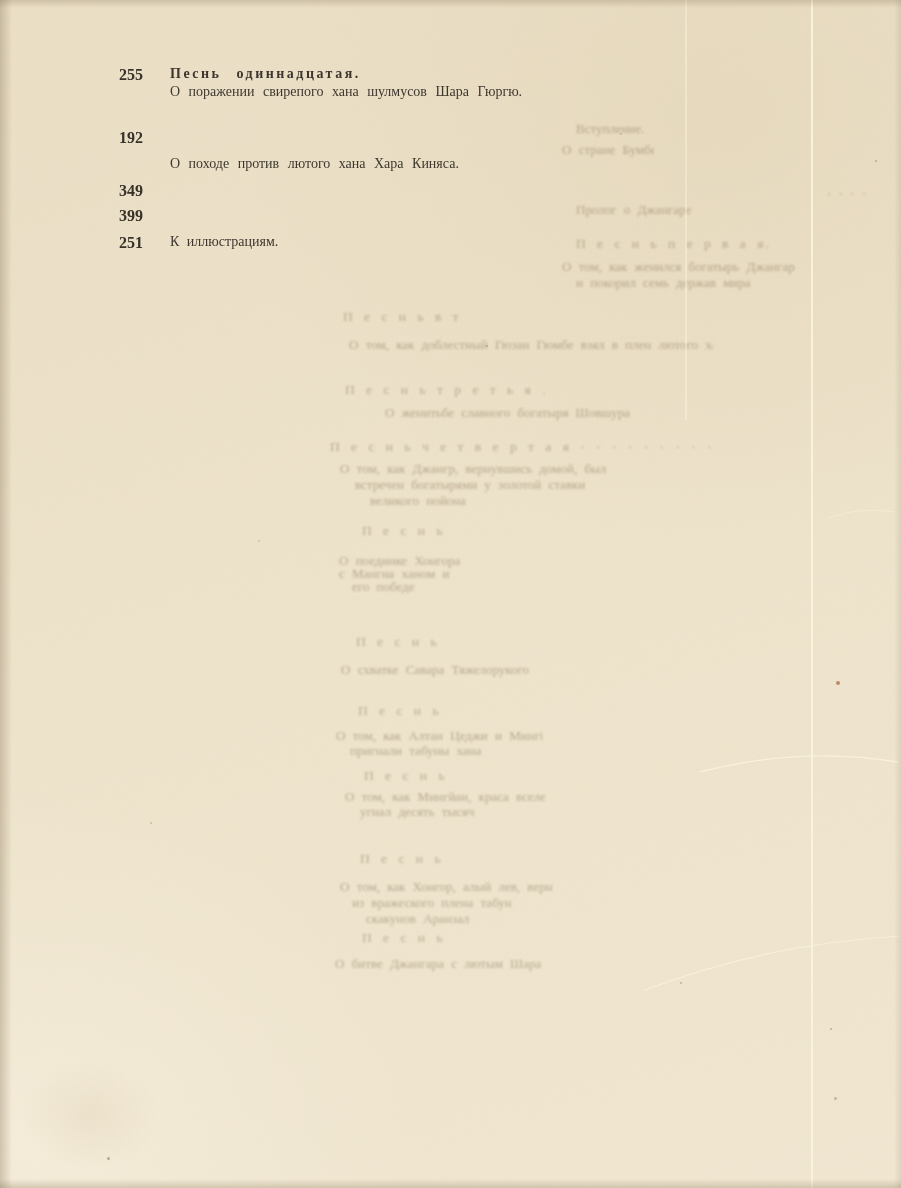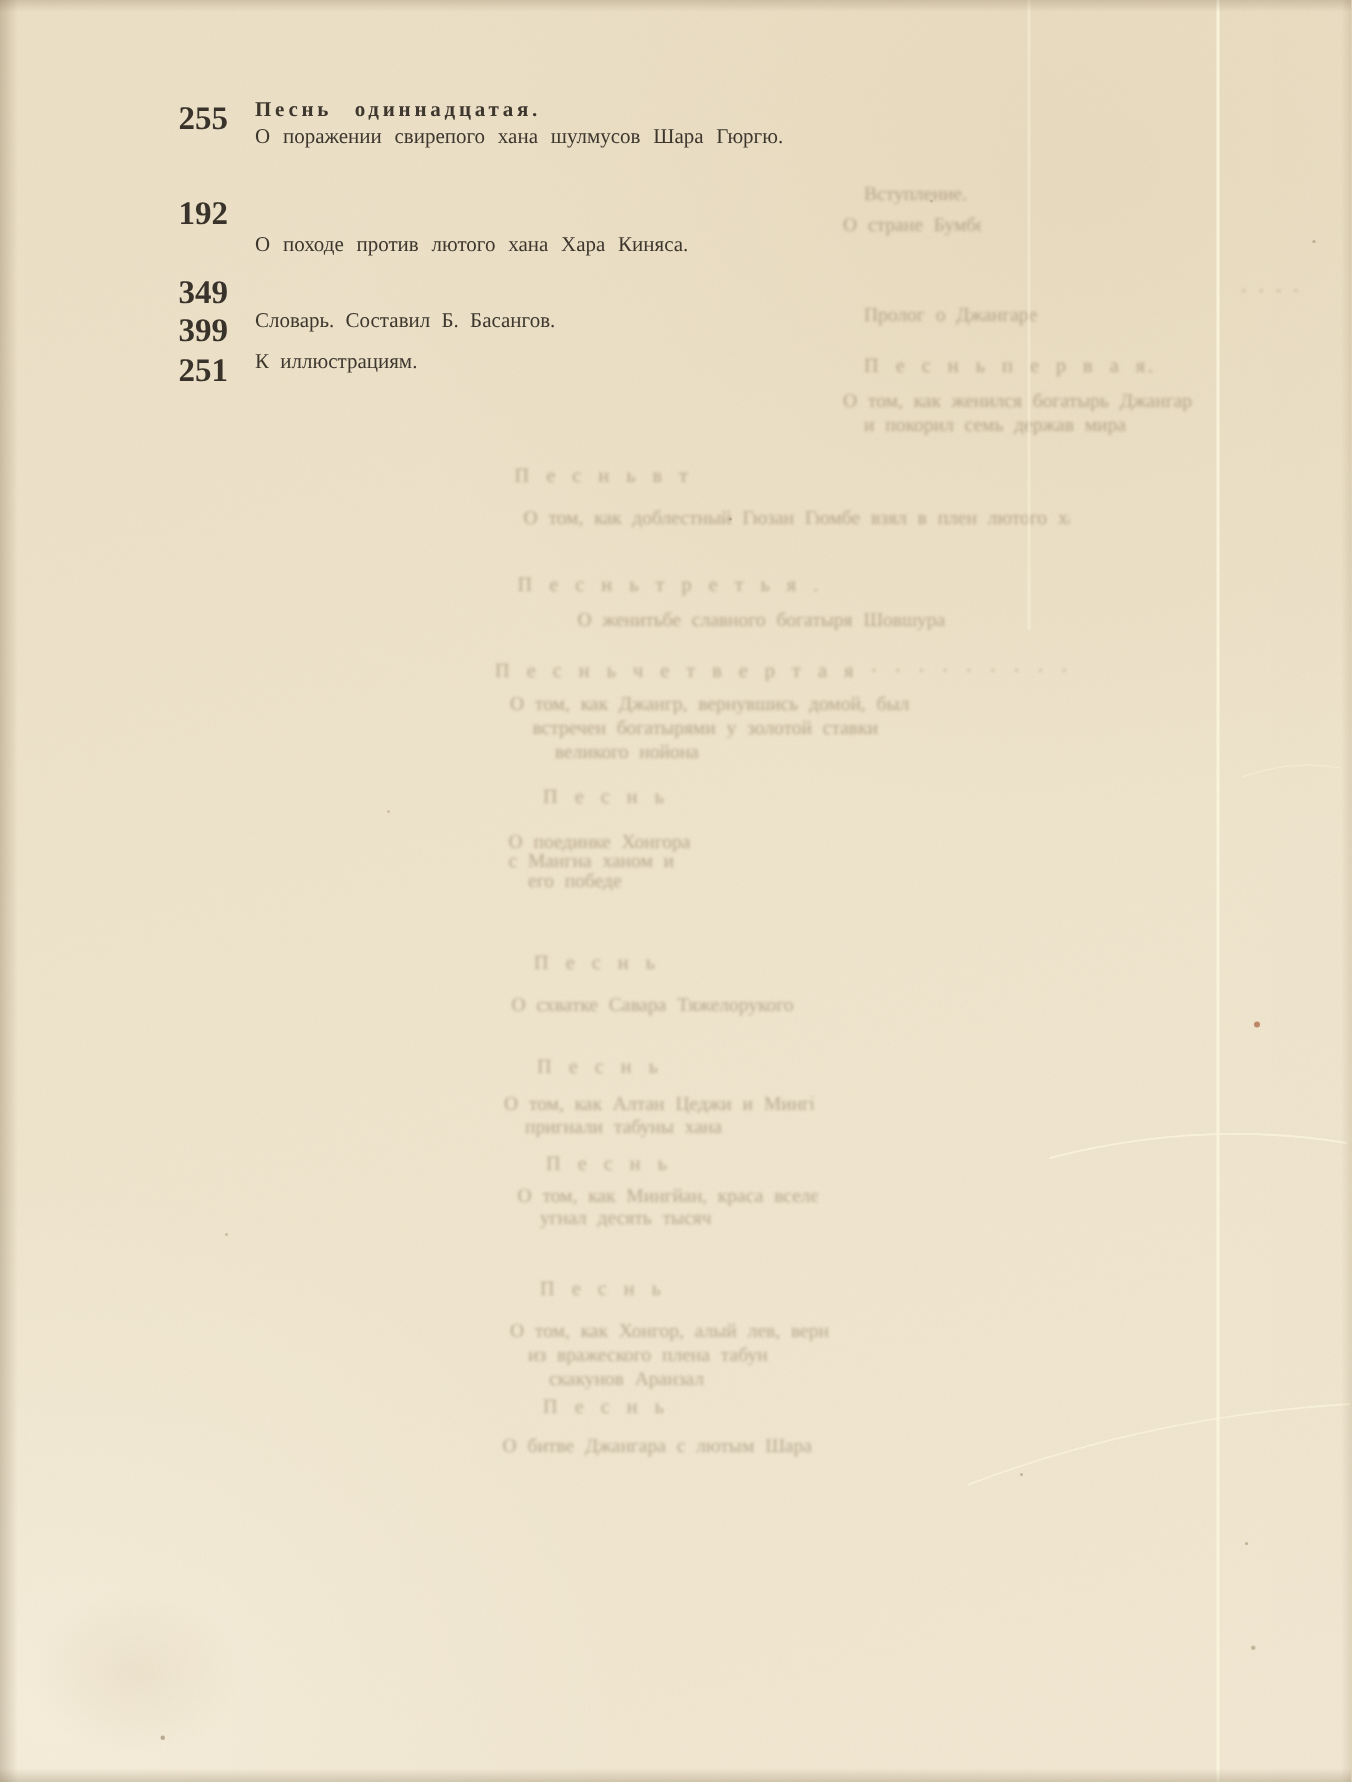--- a/index.html
+++ b/index.html
@@ -13,21 +13,21 @@
       radial-gradient(70% 50% at 4% 96%, rgba(255,250,236,0.35), rgba(255,250,236,0) 60%),
       linear-gradient(165deg, #ebdfc5 0%, #eee3ca 45%, #f1e7d1 100%);
     font-family:"Liberation Serif","DejaVu Serif",serif;
     color:#3a332a;
   }
 
   
   .toc-row { position:absolute; left:0; width:100%; height:24px; }
   .toc-num {
     position:absolute; left:119px; top:0;
-    font-size:22px; font-weight:bold; color:#352f27;
+    font-size:16px; font-weight:bold; color:#352f27;
   }
   .toc-text {
     position:absolute; left:170px; top:0;
     font-size:14px; white-space:nowrap; color:#3a332a;
   }
   .toc-title-spaced { font-weight:bold; letter-spacing:2.5px; word-spacing:9px; }
   .toc-plain  { word-spacing:4px; }
   .toc-desc   { word-spacing:5px; }
 
   
@@ -126,21 +126,20 @@
     <div class="toc-row" style="top:156px">
       <span class="toc-text toc-desc">О походе против лютого хана Хара Киняса.</span>
     </div>
 
     <div class="toc-row" style="top:182px">
       <span class="toc-num">349</span>
     </div>
 
     <div class="toc-row" style="top:207px">
       <span class="toc-num">399</span>
-      <span class="toc-text toc-plain">Словарь. Составил Б. Басангов.</span>
     </div>
 
     <div class="toc-row" style="top:234px">
       <span class="toc-num">251</span>
       <span class="toc-text toc-plain">К иллюстрациям.</span>
     </div>
 
   </div>
 
   <div class="crease crease-a"></div>

